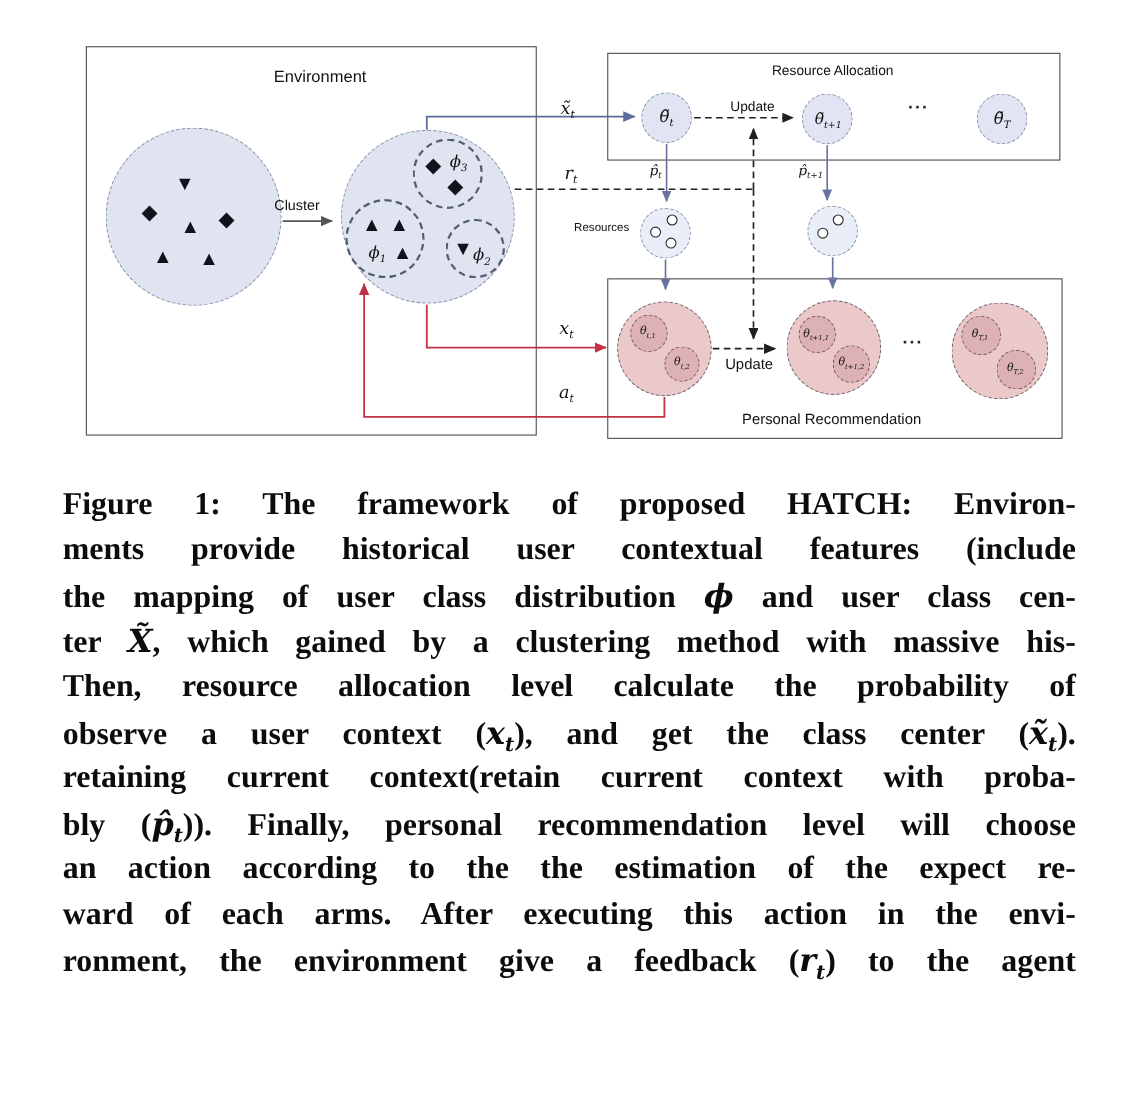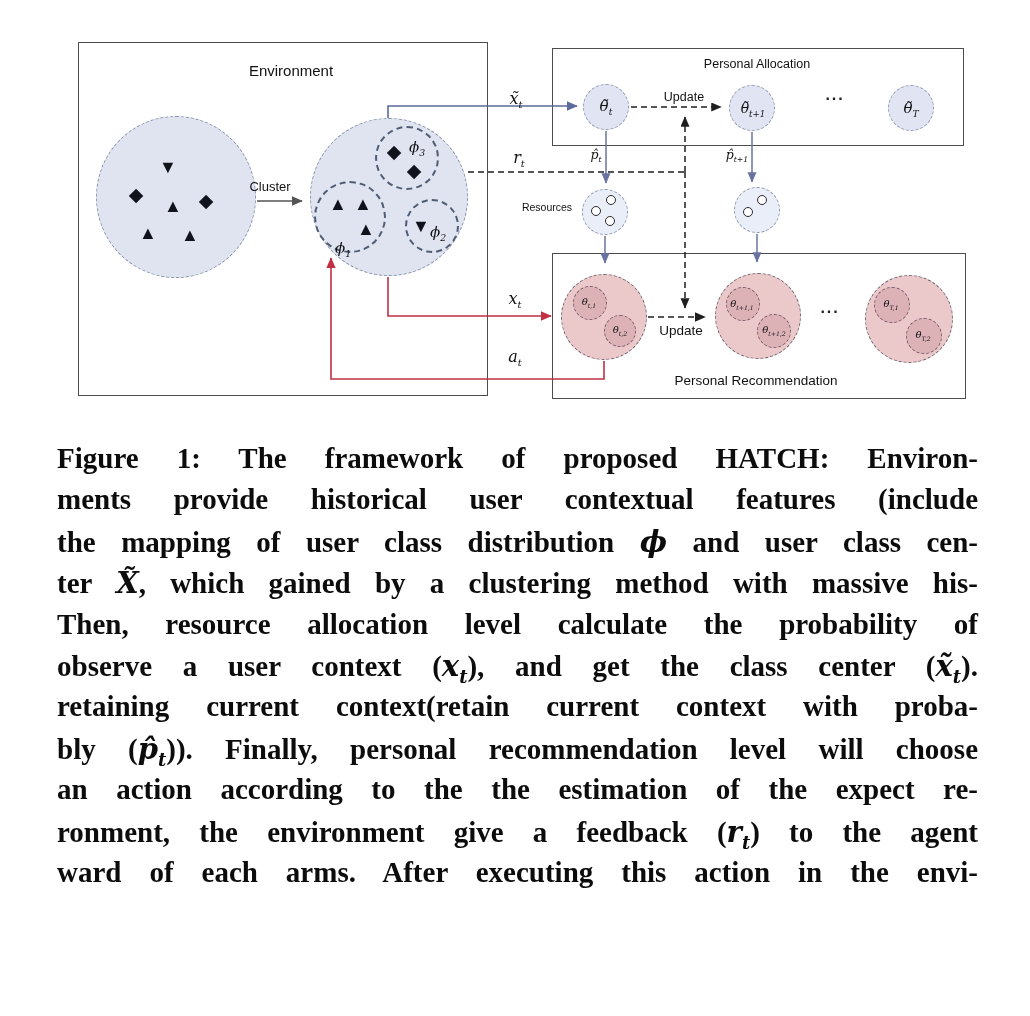--- a/index.html
+++ b/index.html
@@ -106,21 +106,21 @@
     <path d="M605,236 V263" stroke="#68749f" stroke-width="1.5" fill="none" marker-end="url(#mSteel)"></path>
     <path d="M752,132 V182" stroke="#68749f" stroke-width="1.5" fill="none" marker-end="url(#mSteel)"></path>
     <path d="M757,234 V262" stroke="#68749f" stroke-width="1.5" fill="none" marker-end="url(#mSteel)"></path>
     <path d="M648,317 H705" stroke="#1f1f1f" stroke-width="1.6" stroke-dasharray="6,4" fill="none" marker-end="url(#mBlack)"></path>
     <path d="M388,277 L388,316 L551,316" stroke="#c13043" stroke-width="1.6" fill="none" marker-end="url(#mRed)"></path>
     <path d="M604,361 L604,379 L331,379 L331,258" stroke="#c13043" stroke-width="1.6" fill="none" marker-end="url(#mRed)"></path>
   </svg>
 
   <div class="lbl sans" style="left:291px;top:70px;font-size:15px;">Environment</div>
   <div class="lbl sans" style="left:270px;top:186px;font-size:13px;">Cluster</div>
-  <div class="lbl sans" style="left:757px;top:64px;font-size:12.5px;">Personal Allocation</div>
+  <div class="lbl sans" style="left:757px;top:64px;font-size:12.5px;">Resource Allocation</div>
   <div class="lbl sans" style="left:756px;top:381px;font-size:13.5px;">Personal Recommendation</div>
   <div class="lbl sans" style="left:684px;top:97px;font-size:12.5px;">Update</div>
   <div class="lbl sans" style="left:681px;top:331px;font-size:13.5px;">Update</div>
   <div class="lbl sans" style="left:547px;top:207px;font-size:10.5px;">Resources</div>
   <div class="lbl dots" style="left:835px;top:99px;font-size:16px;">···</div>
   <div class="lbl dots" style="left:830px;top:312px;font-size:16px;">···</div>
 
   <div class="lbl" style="left:516px;top:99px;font-size:16px;"><span class="mi">x̃</span><sub class="mi">t</sub></div>
   <div class="lbl" style="left:519px;top:158px;font-size:16px;"><span class="mi">r</span><sub class="mi">t</sub></div>
   <div class="lbl" style="left:515px;top:299px;font-size:16px;"><span class="mi">x</span><sub class="mi">t</sub></div>
@@ -129,31 +129,31 @@
   <div class="lbl" style="left:737px;top:155px;font-size:12.5px;"><span class="mi">p̂</span><sub class="mi">t+1</sub></div>
   <div class="lbl" style="left:606px;top:106px;font-size:15px;"><span class="mi">θ̃</span><sub class="mi">t</sub></div>
   <div class="lbl" style="left:753px;top:108px;font-size:14px;"><span class="mi">θ̃</span><sub class="mi">t+1</sub></div>
   <div class="lbl" style="left:911px;top:108px;font-size:15px;"><span class="mi">θ̃</span><sub class="mi">T</sub></div>
   <div class="lbl" style="left:589px;top:302px;font-size:10px;"><span class="mi">θ</span><sub class="mi">t,1</sub></div>
   <div class="lbl" style="left:620px;top:330px;font-size:10px;"><span class="mi">θ</span><sub class="mi">t,2</sub></div>
   <div class="lbl" style="left:742px;top:304px;font-size:10px;"><span class="mi">θ</span><sub class="mi">t+1,1</sub></div>
   <div class="lbl" style="left:774px;top:330px;font-size:10px;"><span class="mi">θ</span><sub class="mi">t+1,2</sub></div>
   <div class="lbl" style="left:891px;top:304px;font-size:10px;"><span class="mi">θ</span><sub class="mi">T,1</sub></div>
   <div class="lbl" style="left:923px;top:335px;font-size:10px;"><span class="mi">θ</span><sub class="mi">T,2</sub></div>
-  <div class="lbl" style="left:343px;top:248px;font-size:15px;"><span class="mi">ϕ</span><sub class="mi">1</sub></div>
+  <div class="lbl" style="left:343px;top:230px;font-size:15px;"><span class="mi">ϕ</span><sub class="mi">1</sub></div>
   <div class="lbl" style="left:438px;top:232px;font-size:15px;"><span class="mi">ϕ</span><sub class="mi">2</sub></div>
   <div class="lbl" style="left:417px;top:147px;font-size:15px;"><span class="mi">ϕ</span><sub class="mi">3</sub></div>
 
   <div class="caption">
     <div class="cap-line"><span>Figure 1: The framework of proposed HATCH: Environ-</span></div>
     <div class="cap-line"><span>ments provide historical user contextual features (include</span></div>
     <div class="cap-line"><span>the mapping of user class distribution </span><span class="mi">ϕ</span><span> and user class cen-</span></div>
     <div class="cap-line"><span>ter </span><span class="mi">X̃</span><span>, which gained by a clustering method with massive his-</span></div>
     <div class="cap-line"><span>Then, resource allocation level calculate the probability of</span></div>
     <div class="cap-line"><span>observe a user context (</span><span class="mi">x</span><sub class="mi">t</sub><span>), and get the class center (</span><span class="mi">x̃</span><sub class="mi">t</sub><span>).</span></div>
     <div class="cap-line"><span>retaining current context(retain current context with proba-</span></div>
     <div class="cap-line"><span>bly (</span><span class="mi">p̂</span><sub class="mi">t</sub><span>)). Finally, personal recommendation level will choose</span></div>
     <div class="cap-line"><span>an action according to the the estimation of the expect re-</span></div>
+    <div class="cap-line"><span>ward of each arms. After executing this action in the envi-</span></div>
     <div class="cap-line"><span>ronment, the environment give a feedback (</span><span class="mi">r</span><sub class="mi">t</sub><span>) to the agent</span></div>
-    <div class="cap-line"><span>ward of each arms. After executing this action in the envi-</span></div>
   </div>
 
 </div>
 
 </body></html>

